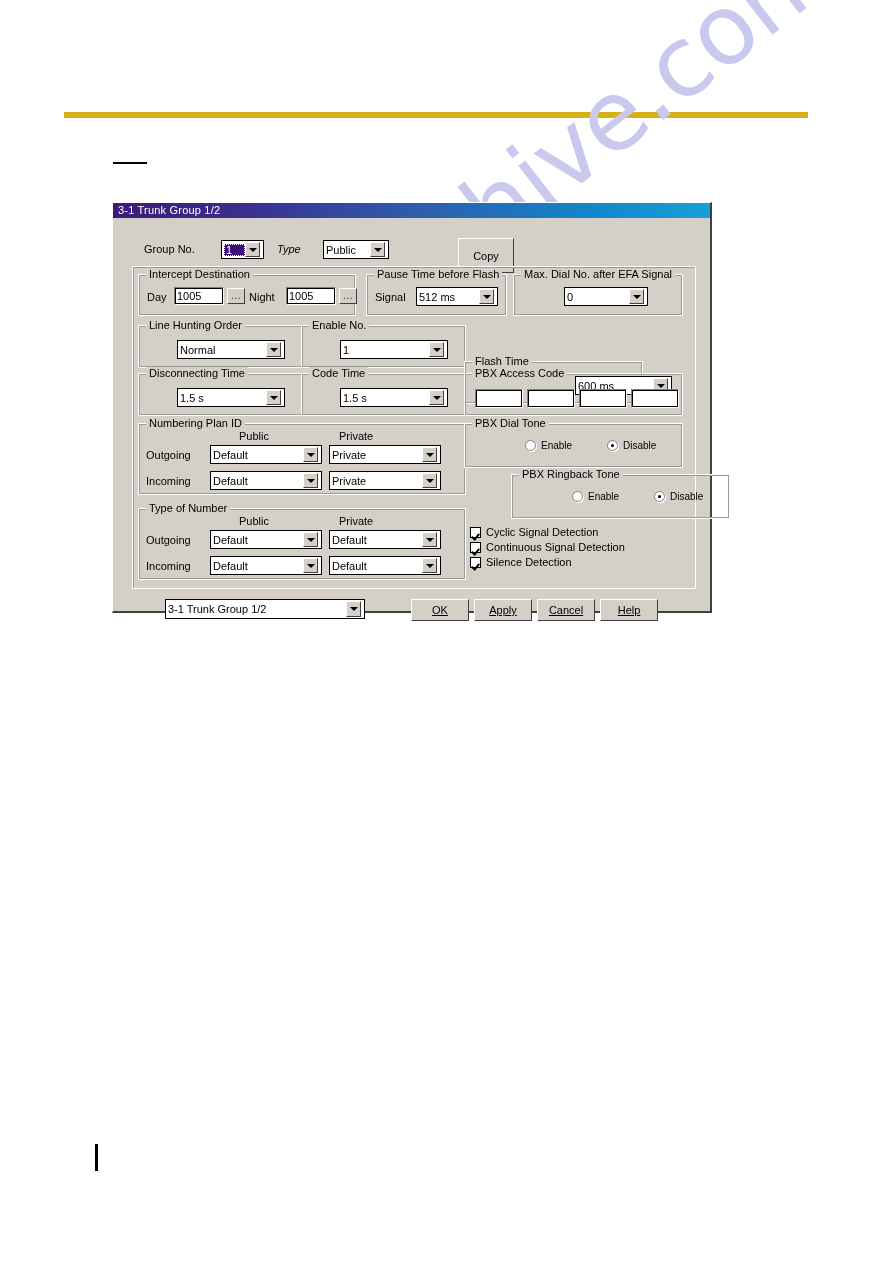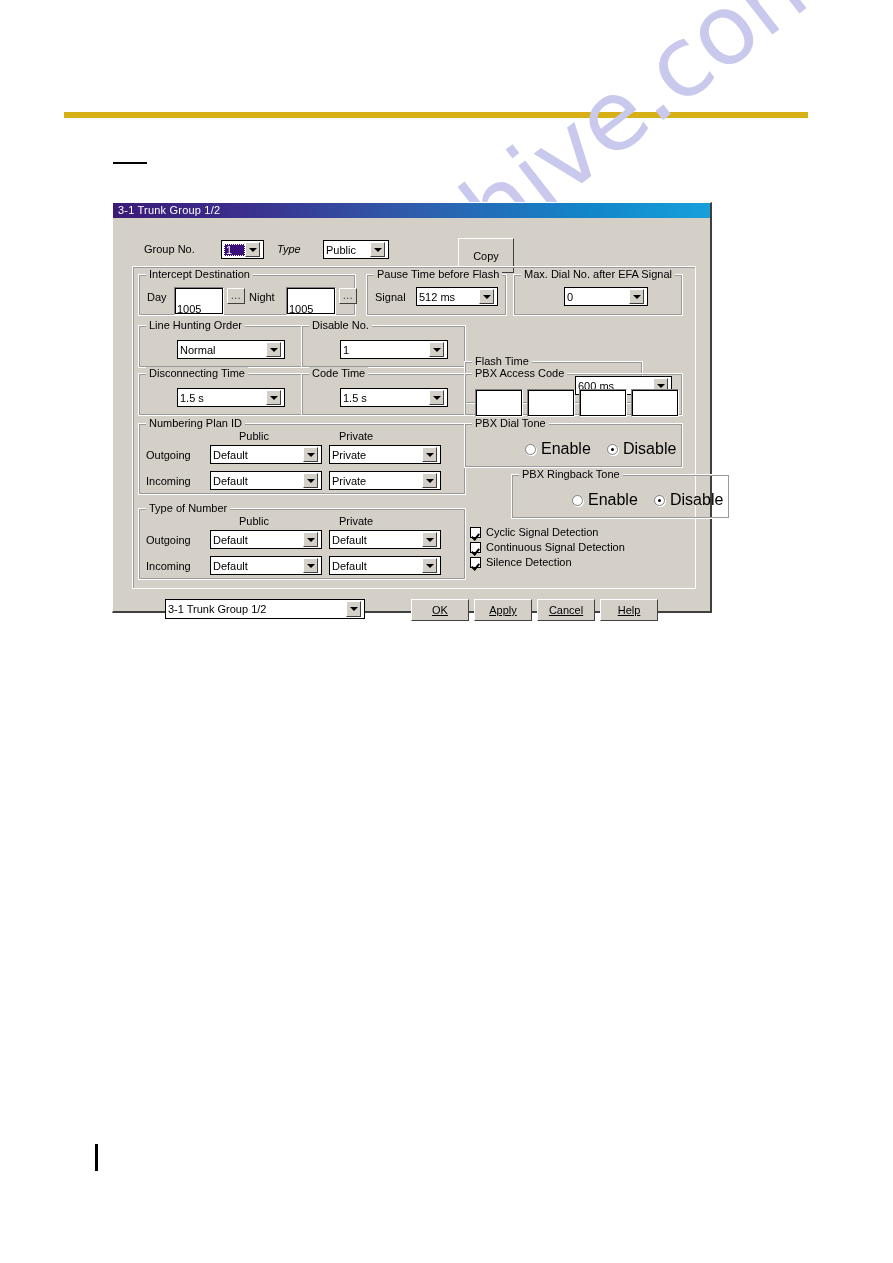--- a/index.html
+++ b/index.html
@@ -100,21 +100,21 @@
     background: #ffffff;
     border-top: 1px solid #808080;
     border-left: 1px solid #808080;
     border-right: 1px solid #ffffff;
     border-bottom: 1px solid #ffffff;
     outline: 1px solid #000000;
     outline-offset: -2px;
     box-sizing: border-box;
     font-size: 11px;
     line-height: 16px;
-    padding: 13px 2px;
+    padding: 0 2px;
     color: #000;
     overflow: hidden;
     white-space: nowrap;
   }
   .combo {
     position: relative;
     background: #ffffff;
     border: 1px solid #000000;
     box-sizing: border-box;
     font-size: 11px;
@@ -202,21 +202,21 @@
   .panel {
     position: absolute;
     border: 1px solid #ffffff;
     box-sizing: border-box;
     box-shadow: inset 1px 1px 0 #9a9a9a;
   }
 
   .radio {
     display: inline-flex;
     align-items: center;
-    font-size: 16px;
+    font-size: 10px;
     white-space: nowrap;
   }
   .radio .dot {
     width: 11px;
     height: 11px;
     border-radius: 50%;
     background: #ffffff;
     border: 1px solid #808080;
     box-shadow: inset -1px -1px 0 #ffffff, 1px 1px 0 #ffffff;
     margin-right: 5px;
@@ -344,21 +344,21 @@
 
     <div class="group" style="left:25px;top:107px;width:165px;height:43px;">
       <span class="gtitle">Line Hunting Order</span>
       <div class="combo" style="position:absolute;left:38px;top:14px;width:108px;height:19px;">
         <span class="cval">Normal</span>
         <span class="arrowbtn"></span>
       </div>
     </div>
 
     <div class="group" style="left:188px;top:107px;width:165px;height:43px;">
-      <span class="gtitle">Disable No.</span>
+      <span class="gtitle">Enable No.</span>
       <div class="combo" style="position:absolute;left:38px;top:14px;width:108px;height:19px;">
         <span class="cval">1</span>
         <span class="arrowbtn"></span>
       </div>
     </div>
 
     <div class="group" style="left:351px;top:107px;width:179px;height:43px;margin-top:36px;">
       <span class="gtitle">Flash Time</span>
       <div class="combo" style="position:absolute;left:110px;top:14px;width:97px;height:19px;">
         <span class="cval">600 ms</span>

